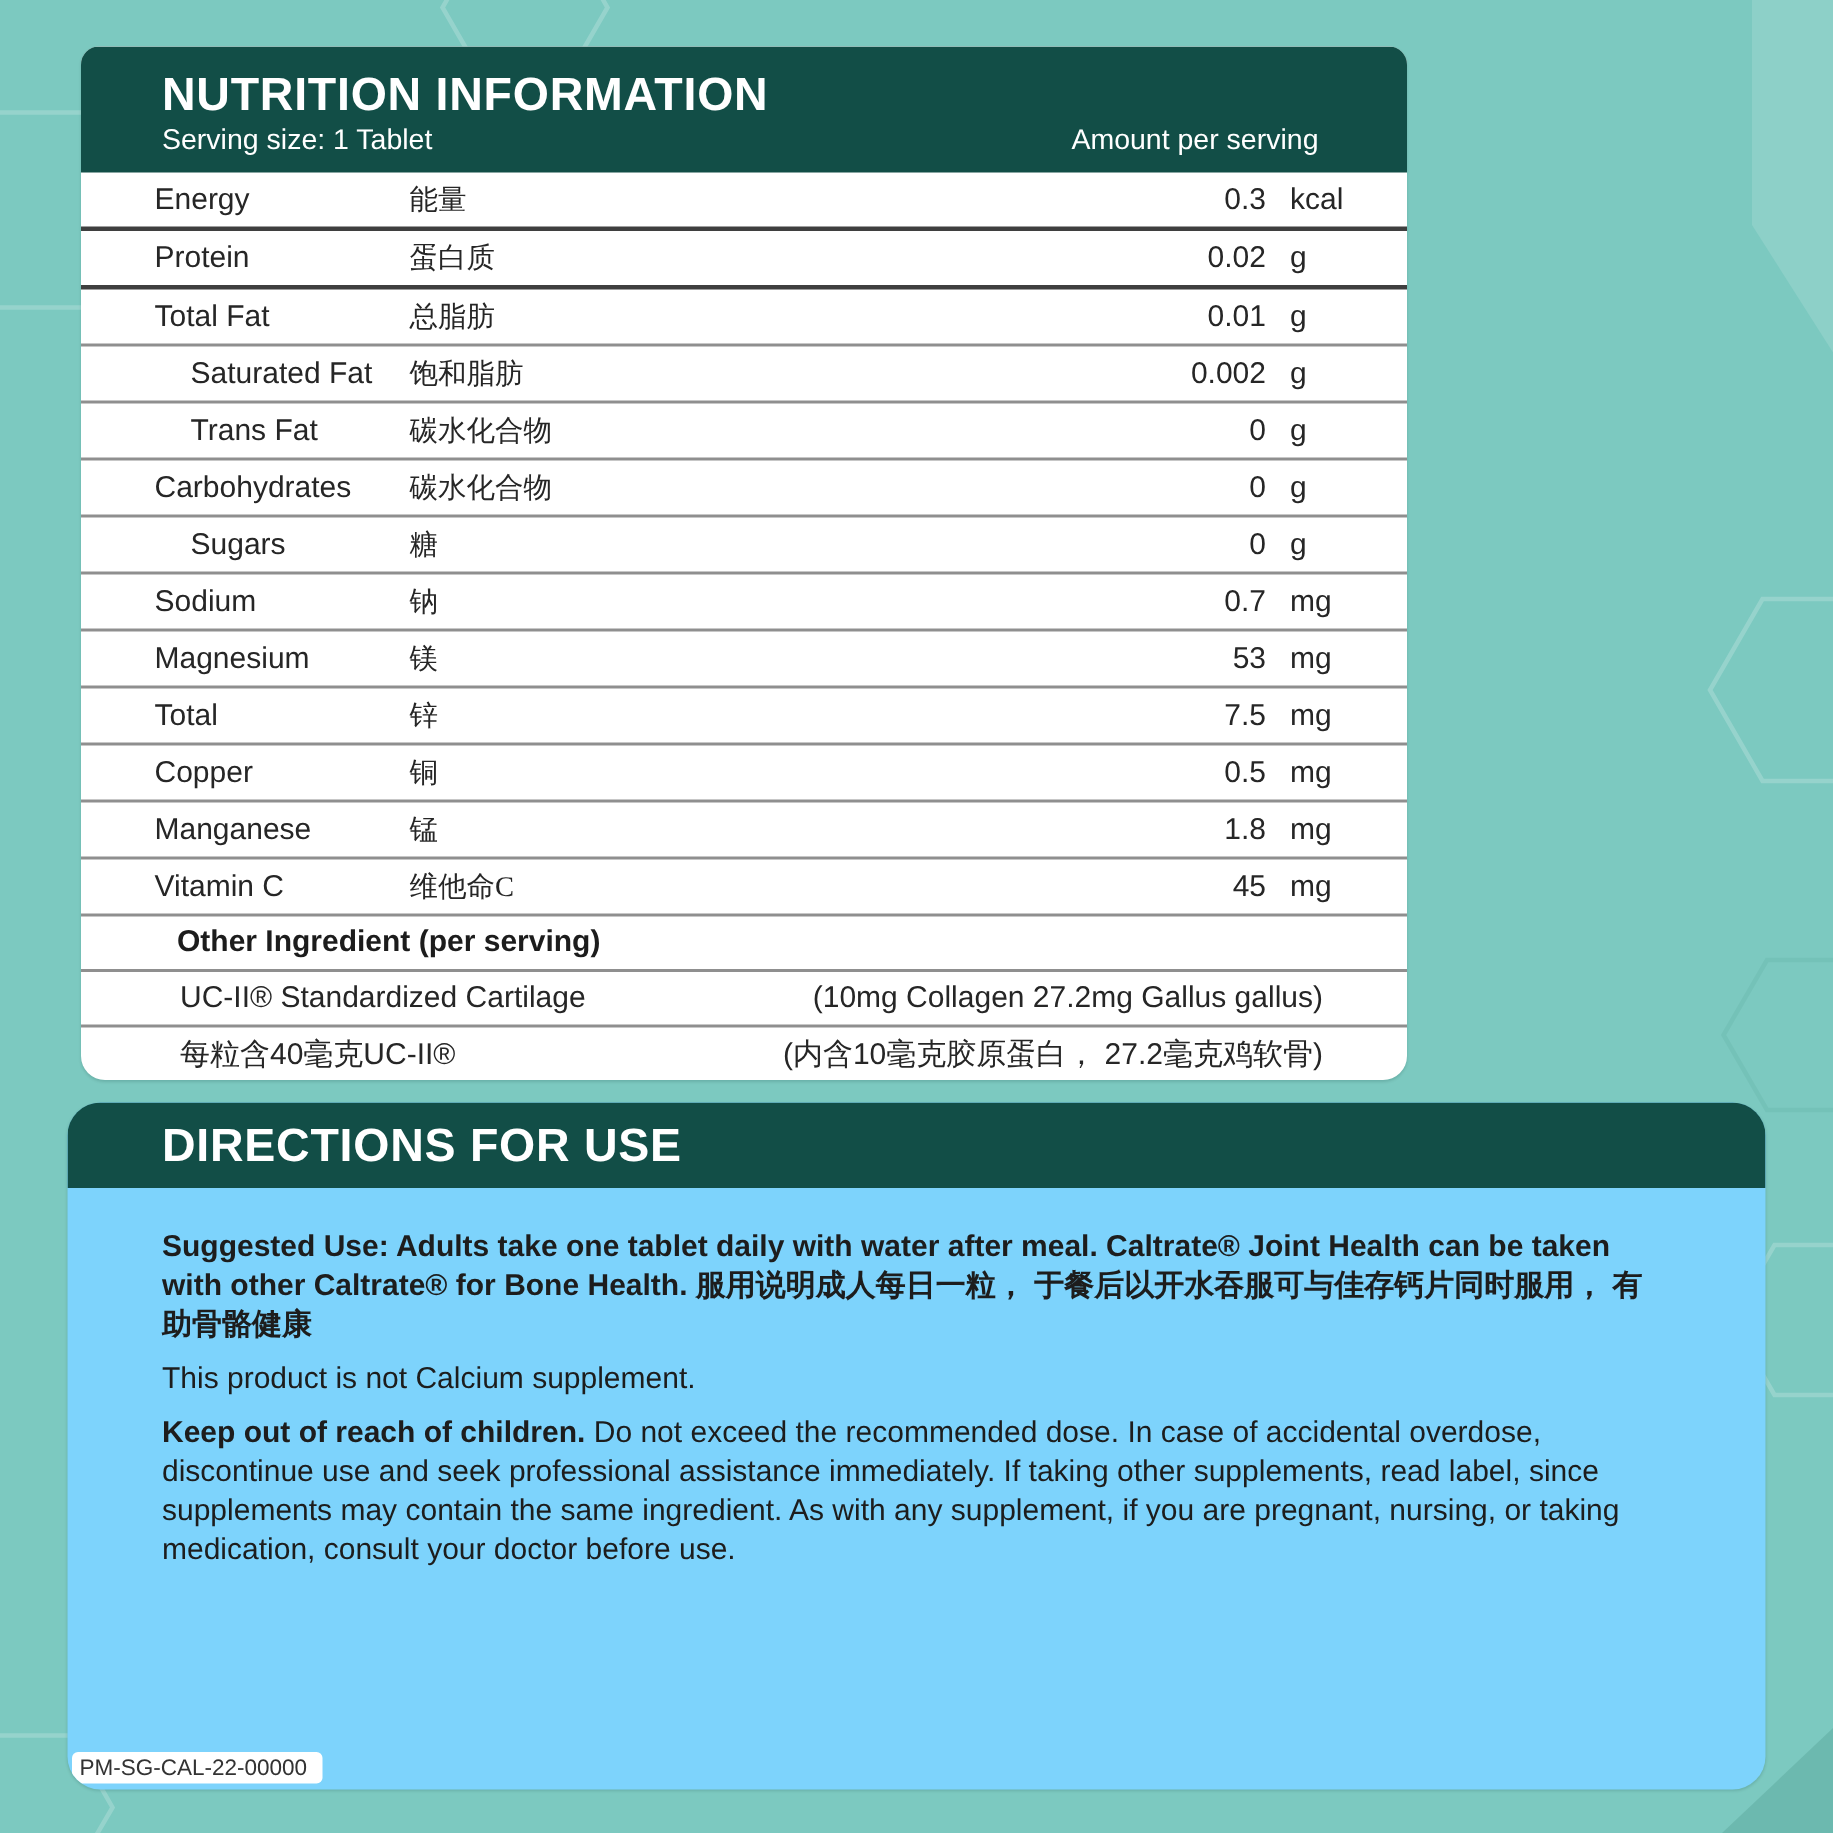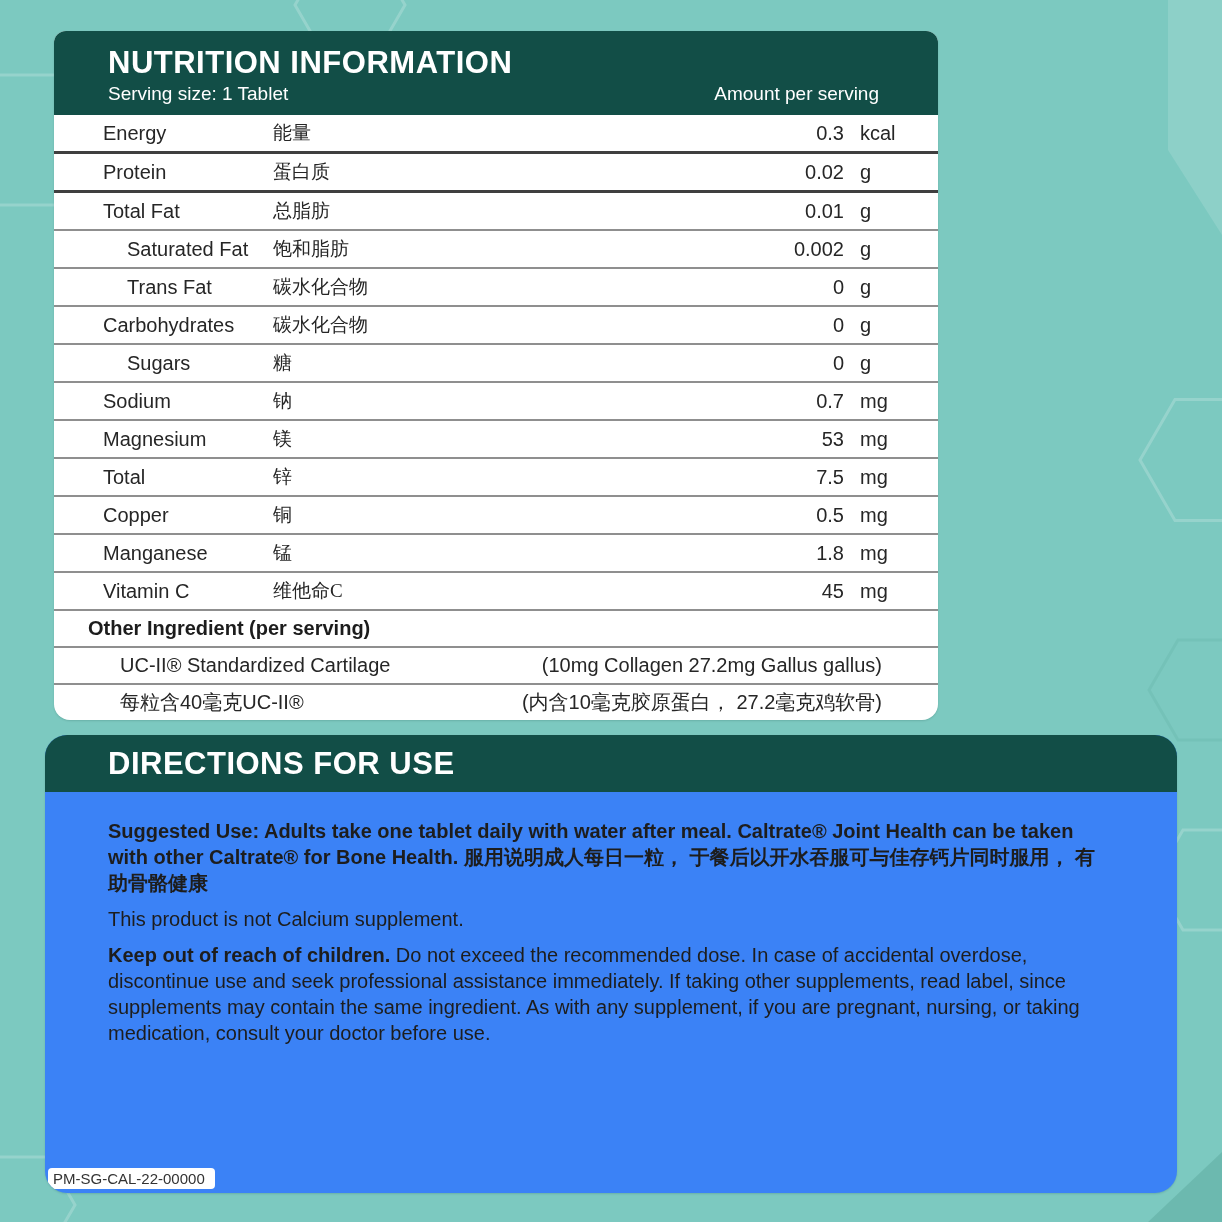--- a/index.html
+++ b/index.html
@@ -25,33 +25,33 @@
     display:grid;grid-template-columns:170px 1fr 96px 58px;align-items:center;
     height:36px;padding:0 36px 0 49px;font-size:20px;color:#262626;
   }
   .nrow.sep-dark{border-bottom:3px solid #3f3f3f;}
   .nrow.sep-mid{border-bottom:2px solid #8f8f8f;}
   .nrow.indent .n-en{padding-left:24px;}
   .n-zh{font-size:19px;font-family:Liberation Serif, serif;}
   .n-val{text-align:right;}
   .n-unit{padding-left:16px;}
   .other-header{
-    height:35px;display:flex;align-items:center;padding-left:34px;
+    height:35px;display:flex;align-items:center;padding-left:64px;
     font-size:20px;font-weight:bold;color:#1c1c1c;border-bottom:2px solid #8f8f8f;
   }
   .orow{
     height:35px;display:flex;align-items:center;justify-content:space-between;
     padding:0 56px 0 66px;font-size:20px;color:#262626;border-bottom:2px solid #8f8f8f;
   }
   .orow:last-child{border-bottom:none;}
 
   
   .directions-panel{
     position:absolute;left:45px;top:735px;width:1132px;height:458px;
-    background:#3b82f6;border-radius:22px;overflow:hidden;
+    background:#7dd3fc;border-radius:22px;overflow:hidden;
     box-shadow:0 1px 2px rgba(0,40,35,.15);
   }
   .dir-header{
     background:#124e47;height:57px;display:flex;align-items:center;padding-left:63px;
   }
   .dir-title{color:#ffffff;font-size:31px;font-weight:bold;letter-spacing:.5px;}
   .dir-body{padding:26px 66px 20px 63px;font-size:20px;line-height:26px;}
   .dir-body p{margin:0 0 10px 0;}
   .dir-body p.bold{font-weight:bold;}
   .p-lead{font-weight:bold;}

